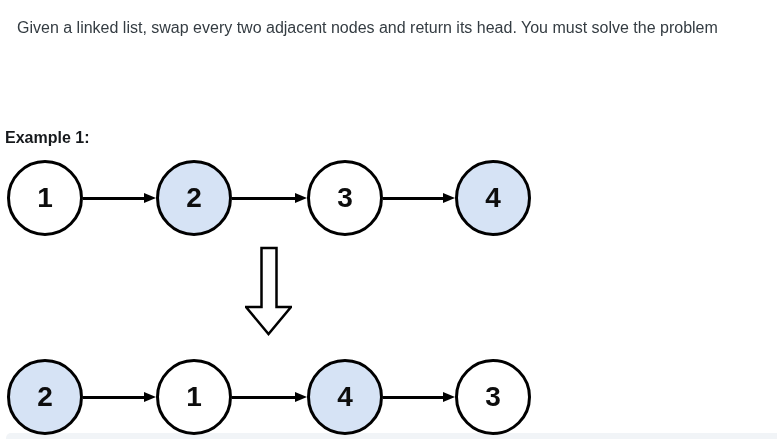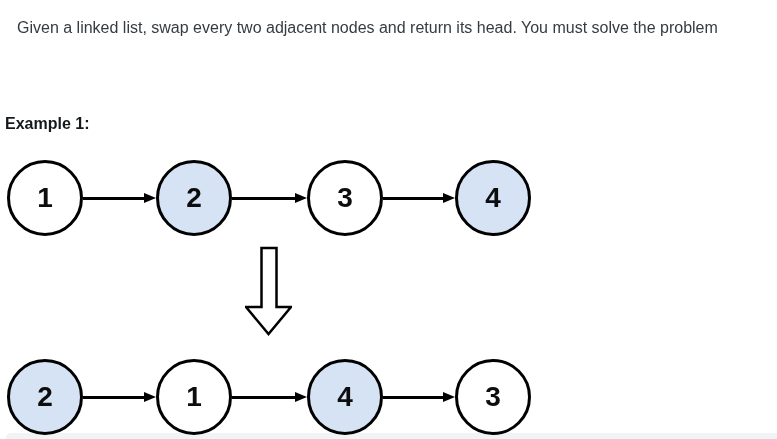--- a/index.html
+++ b/index.html
@@ -17,21 +17,21 @@
     top: 3px;
     width: 768px;
     margin: 12px;
     font-size: 16px;
     line-height: 26px;
     color: #343c42;
   }
   .example-heading {
     position: absolute;
     left: 5px;
-    top: 113px;
+    top: 127px;
     margin: 0;
     font-size: 16px;
     line-height: 22px;
     font-weight: bold;
     color: #16191c;
   }
   .list-row { position: absolute; left: 0; top: 0; width: 777px; height: 0; z-index: 2; }
   .node {
     position: absolute;
     box-sizing: border-box;

